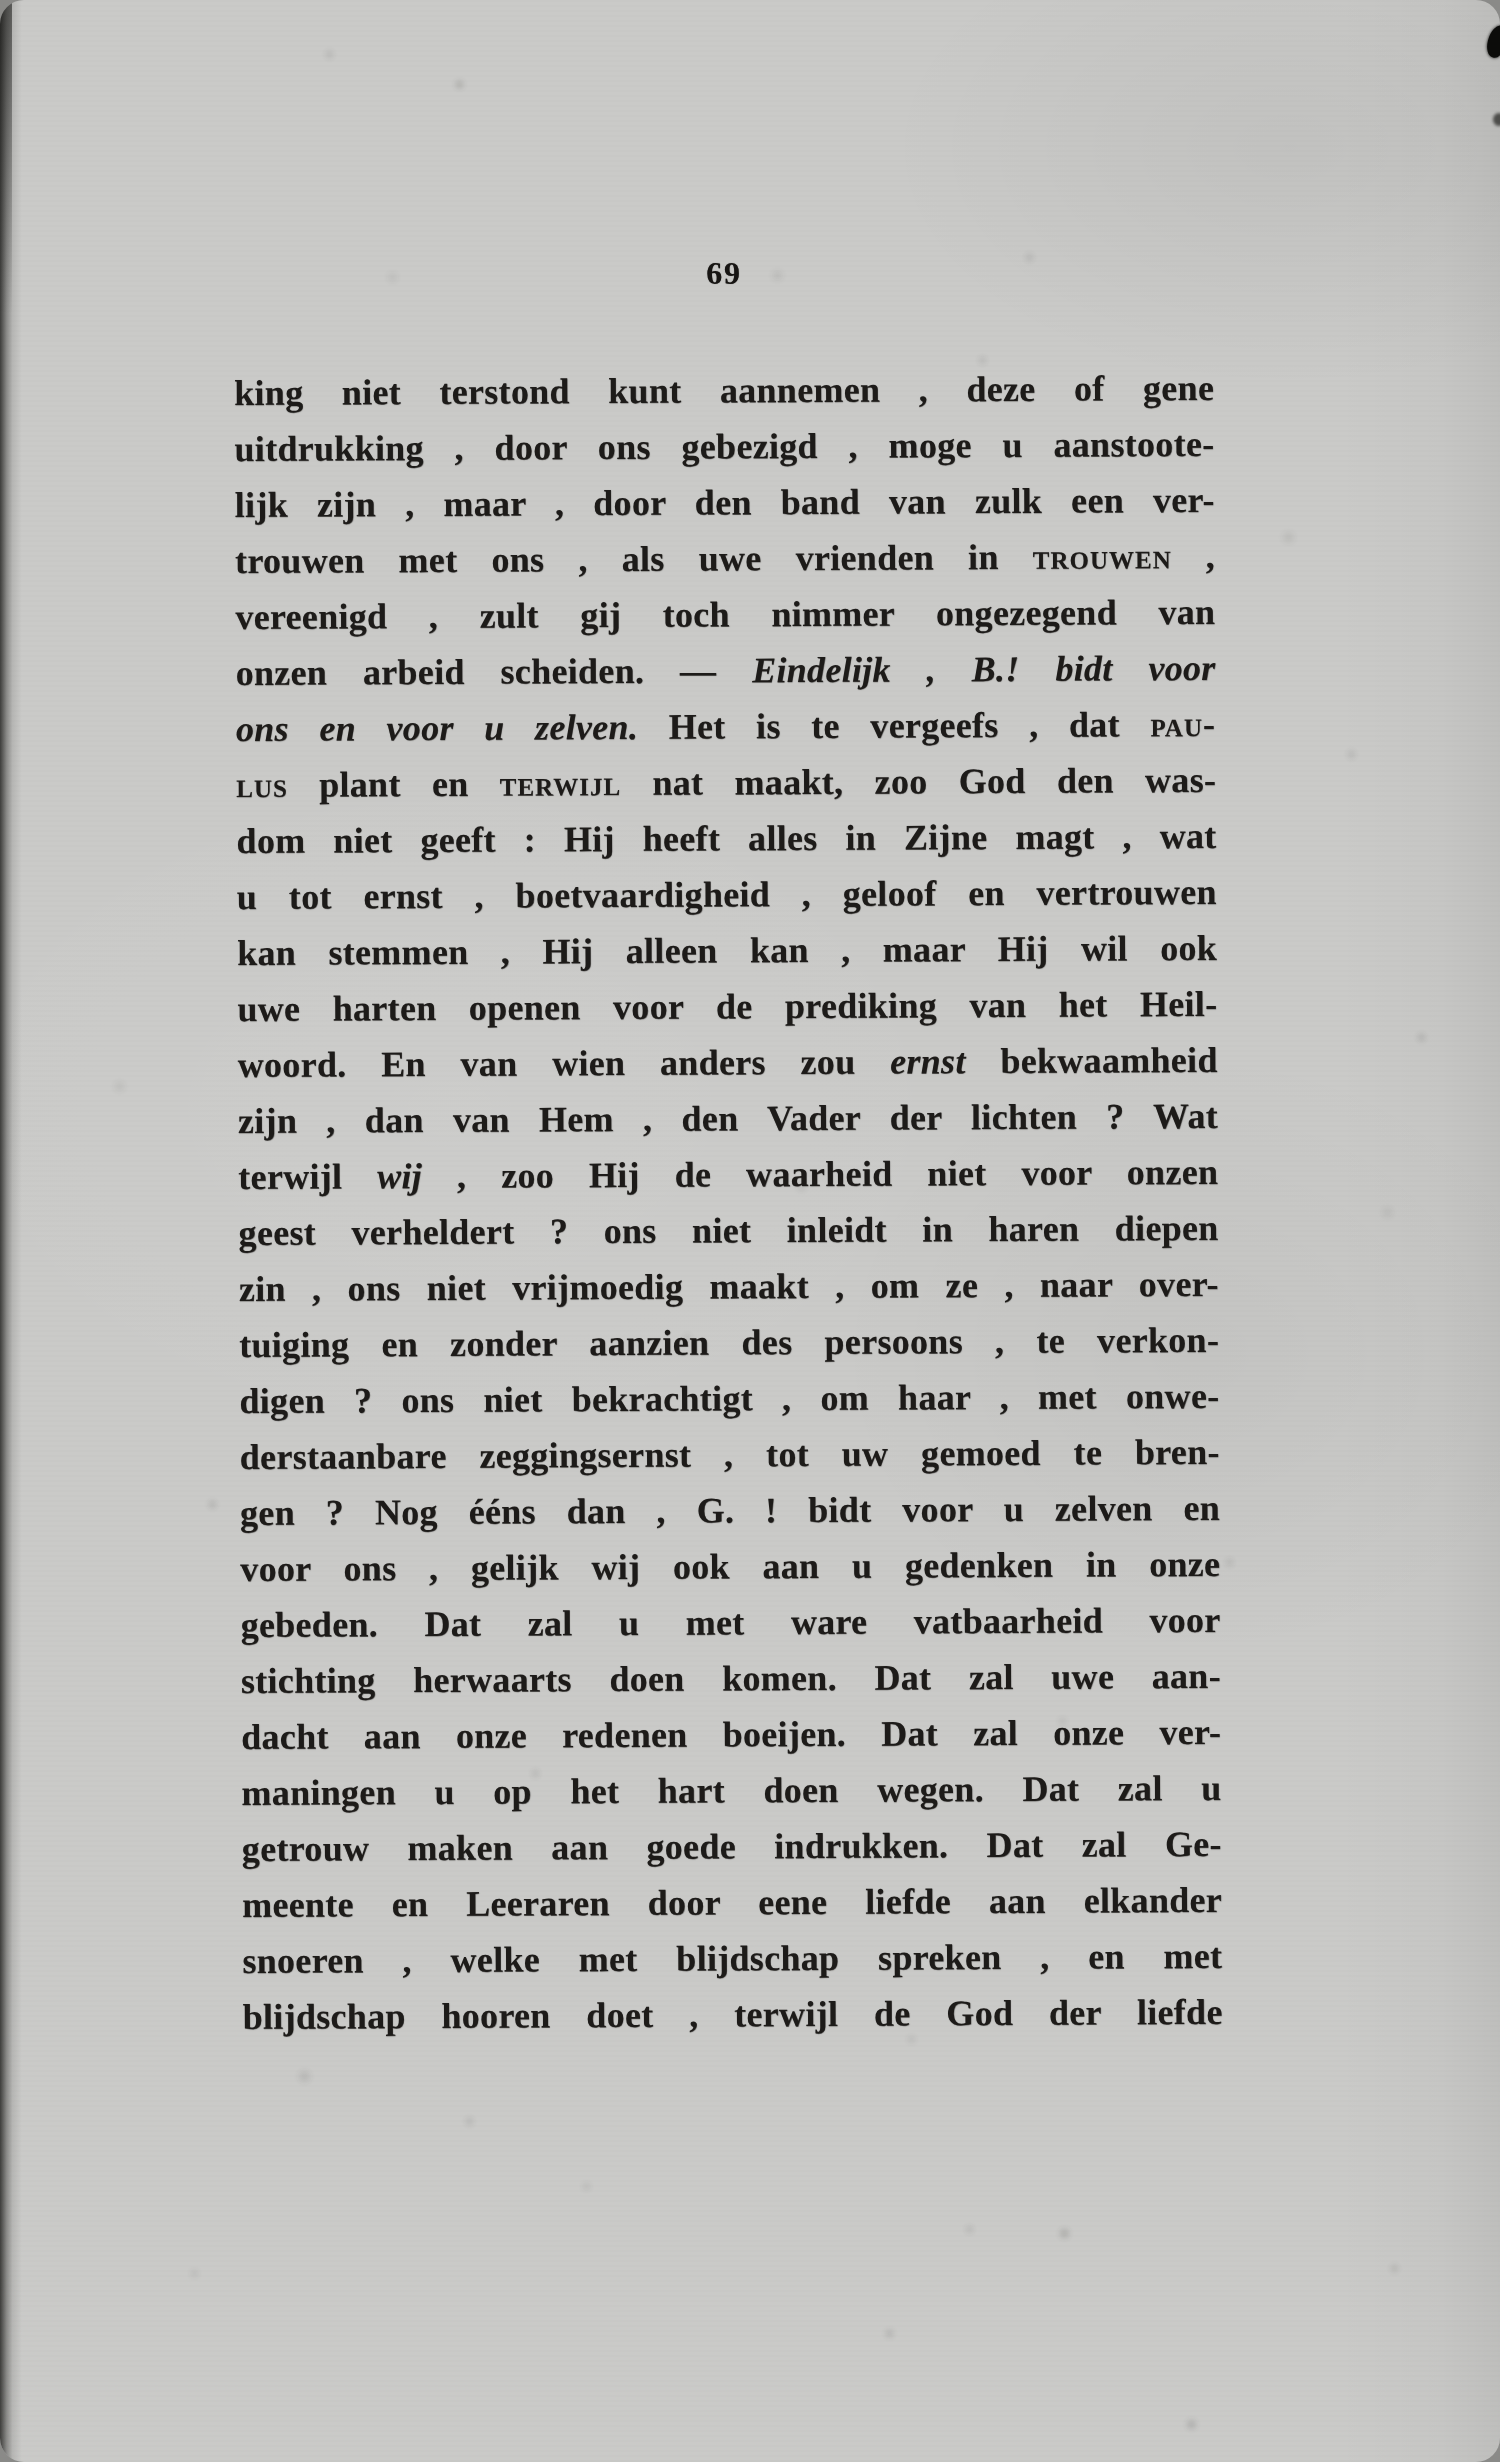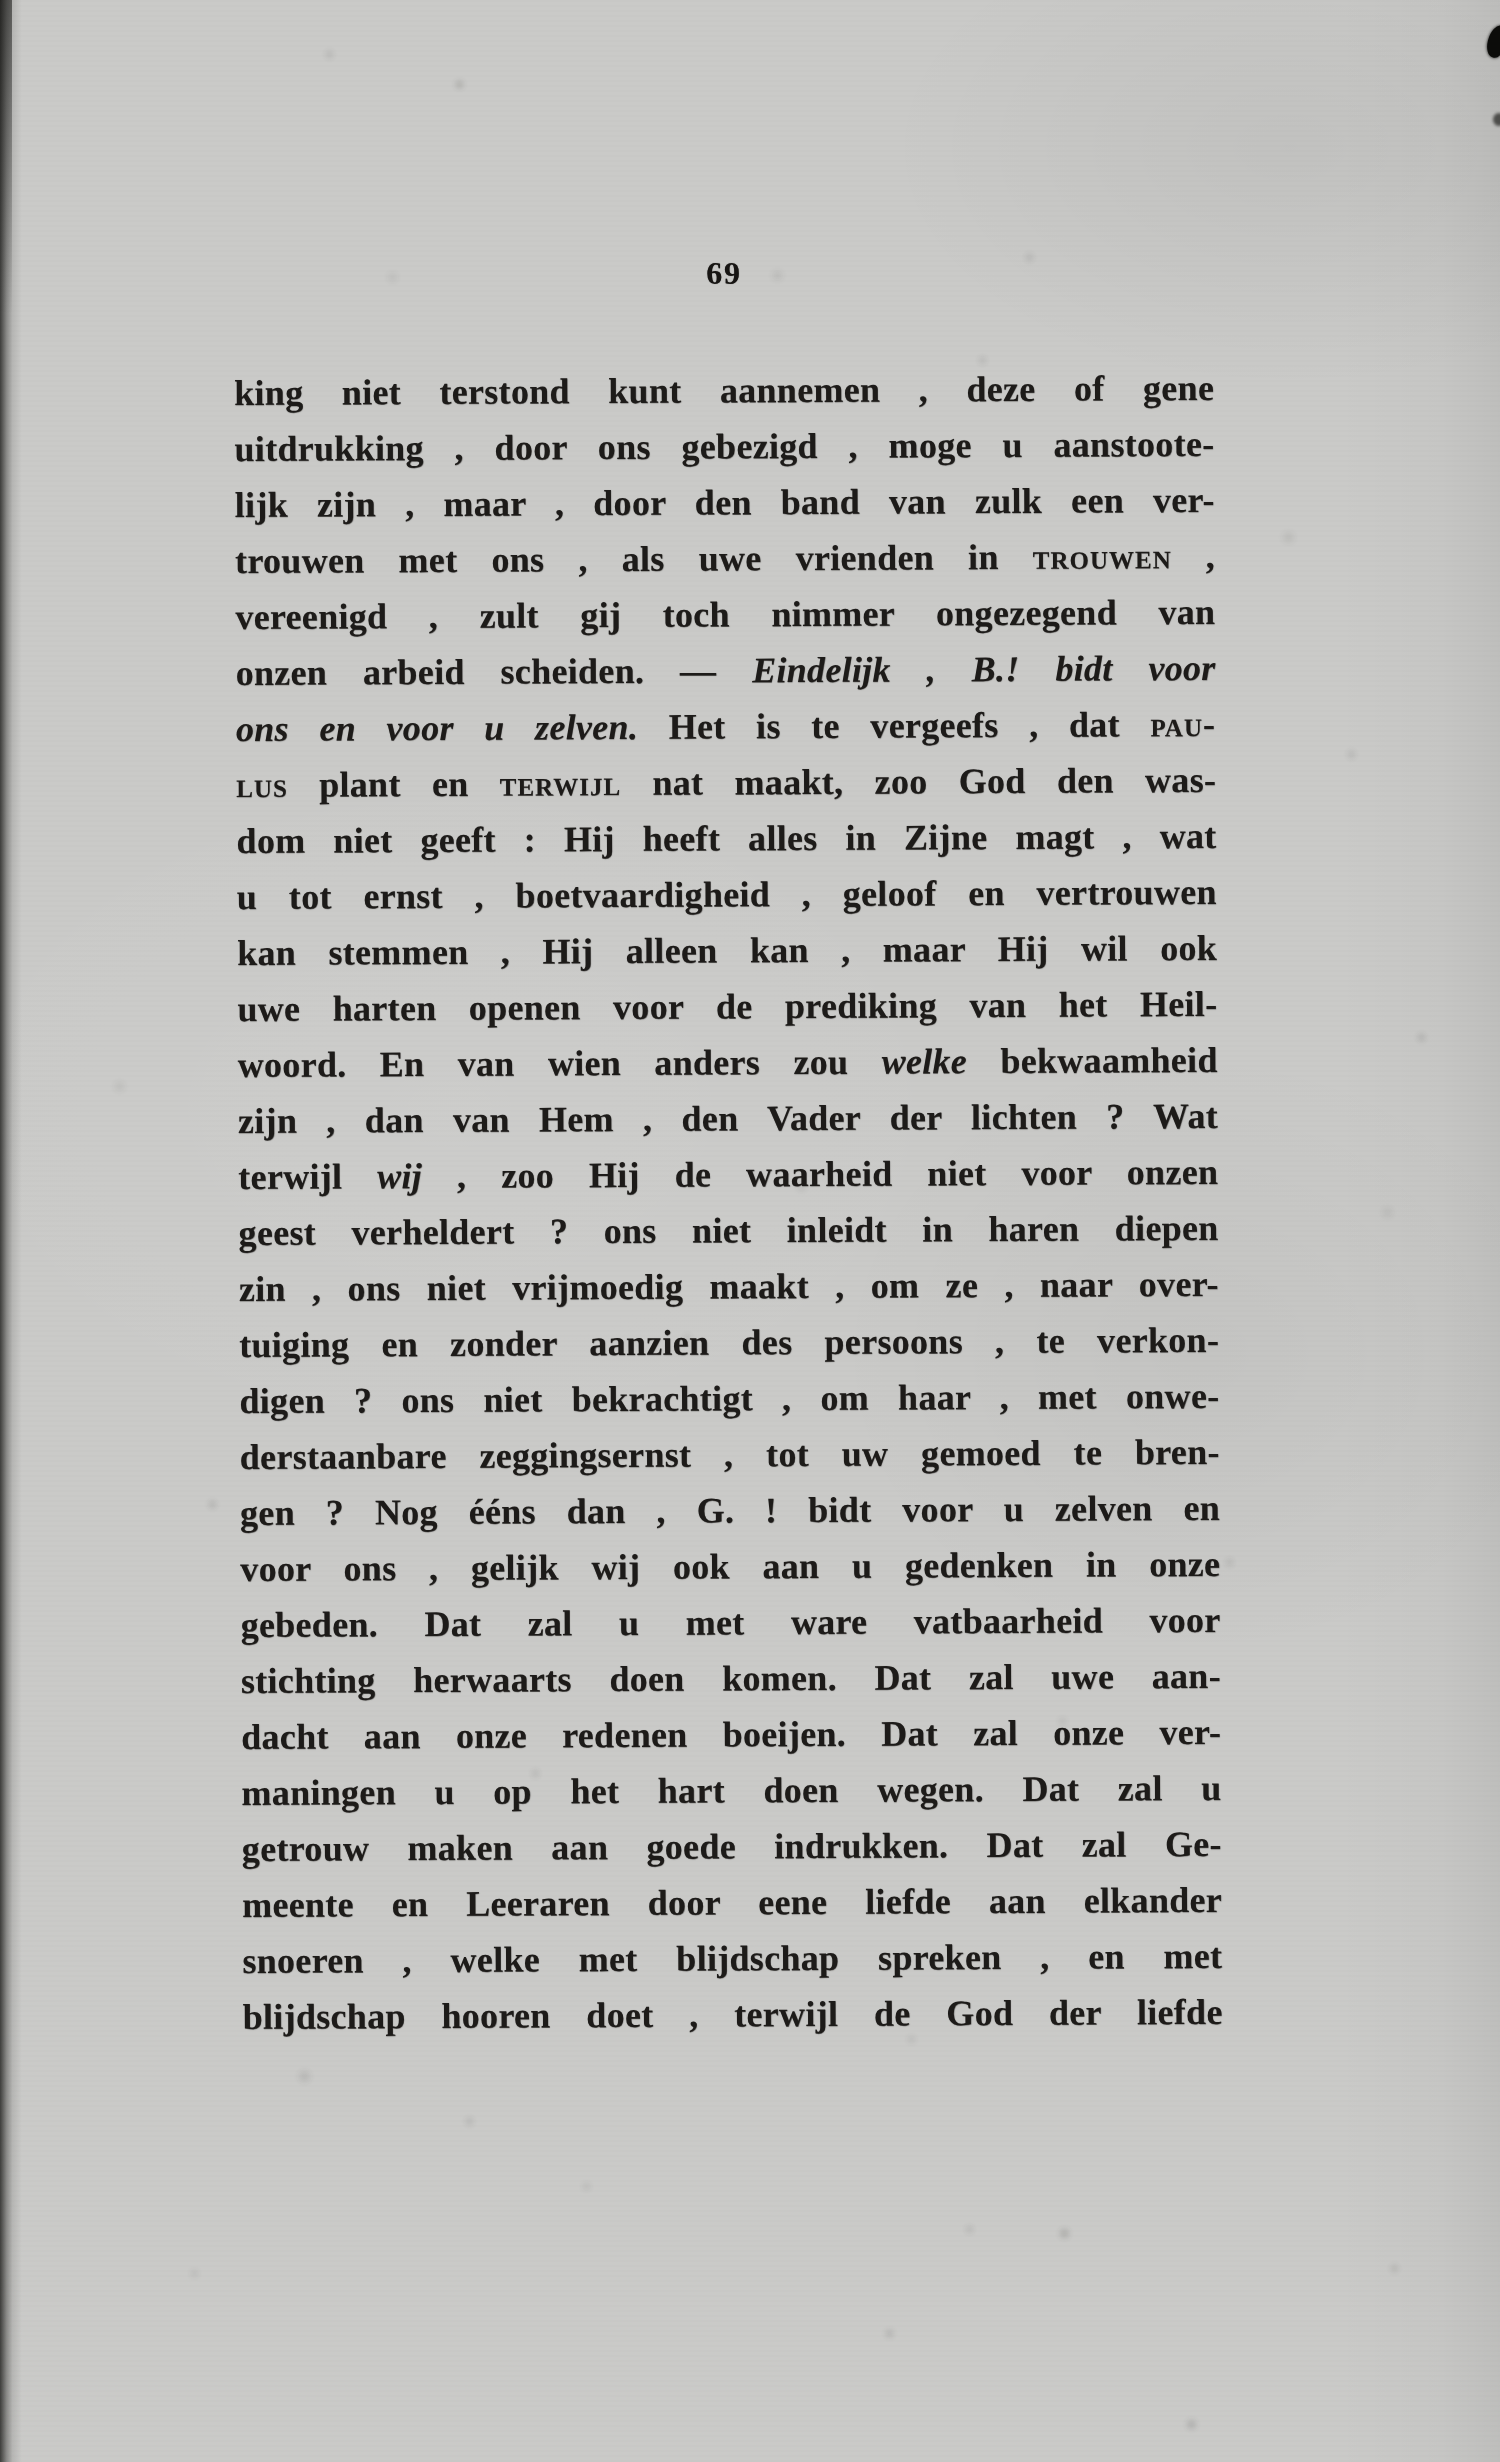--- a/index.html
+++ b/index.html
@@ -14,20 +14,21 @@
     overflow: hidden;
     background:
       radial-gradient(ellipse 584px 350px at 86% 6%, rgba(0,0,0,0.045), transparent 70%),
       radial-gradient(ellipse 750px 500px at 30% 45%, rgba(255,255,255,0.05), transparent 75%),
       radial-gradient(ellipse 500px 417px at 80% 55%, rgba(0,0,0,0.030), transparent 75%),
       linear-gradient(270deg, rgba(0,0,0,0.06) 0, rgba(0,0,0,0.018) 4%, transparent 11%),
       repeating-linear-gradient(180deg, rgba(0,0,0,0.012) 0px, rgba(0,0,0,0.012) 1.7px, transparent 1.7px, transparent 5px),
       #cacac8;
     font-family: "Liberation Serif", "DejaVu Serif", serif;
     color: #1d1b19;
+    border-radius: 24px;
   }
   
   .edge-left {
     position: absolute;
     left: 0; top: 0; bottom: 0;
     width: 21.7px;
     background: linear-gradient(90deg,
       rgba(42,42,40,0.88) 0px,
       rgba(60,60,58,0.45) 6.7px,
       rgba(90,90,88,0.18) 12.5px,
@@ -148,21 +149,21 @@
       <div class="line"><span>lijk zijn , maar , door den band van zulk een ver-</span></div>
       <div class="line"><span>trouwen met ons , als uwe vrienden in </span><span class="sc">trouwen</span><span> ,</span></div>
       <div class="line"><span>vereenigd , zult gij toch nimmer ongezegend van</span></div>
       <div class="line"><span>onzen arbeid scheiden. — </span><span class="it">Eindelijk , B.! bidt voor</span></div>
       <div class="line"><span class="it">ons en voor u zelven.</span><span> Het is te vergeefs , dat </span><span class="sc">pau-</span></div>
       <div class="line"><span class="sc">lus</span><span> plant en </span><span class="sc">terwijl</span><span> nat maakt, zoo God den was-</span></div>
       <div class="line"><span>dom niet geeft : Hij heeft alles in Zijne magt , wat</span></div>
       <div class="line"><span>u tot ernst , boetvaardigheid , geloof en vertrouwen</span></div>
       <div class="line"><span>kan stemmen , Hij alleen kan , maar Hij wil ook</span></div>
       <div class="line"><span>uwe harten openen voor de prediking van het Heil-</span></div>
-      <div class="line"><span>woord. En van wien anders zou </span><span class="it">welke</span><span> bekwaamheid</span></div>
+      <div class="line"><span>woord. En van wien anders zou </span><span class="it">ernst</span><span> bekwaamheid</span></div>
       <div class="line"><span>zijn , dan van Hem , den Vader der lichten ? Wat</span></div>
       <div class="line"><span>terwijl </span><span class="it">wij</span><span> , zoo Hij de waarheid niet voor onzen</span></div>
       <div class="line"><span>geest verheldert ? ons niet inleidt in haren diepen</span></div>
       <div class="line"><span>zin , ons niet vrijmoedig maakt , om ze , naar over-</span></div>
       <div class="line"><span>tuiging en zonder aanzien des persoons , te verkon-</span></div>
       <div class="line"><span>digen ? ons niet bekrachtigt , om haar , met onwe-</span></div>
       <div class="line"><span>derstaanbare zeggingsernst , tot uw gemoed te bren-</span></div>
       <div class="line"><span>gen ? Nog ééns dan , G. ! bidt voor u zelven en</span></div>
       <div class="line"><span>voor ons , gelijk wij ook aan u gedenken in onze</span></div>
       <div class="line"><span>gebeden. Dat zal u met ware vatbaarheid voor</span></div>

